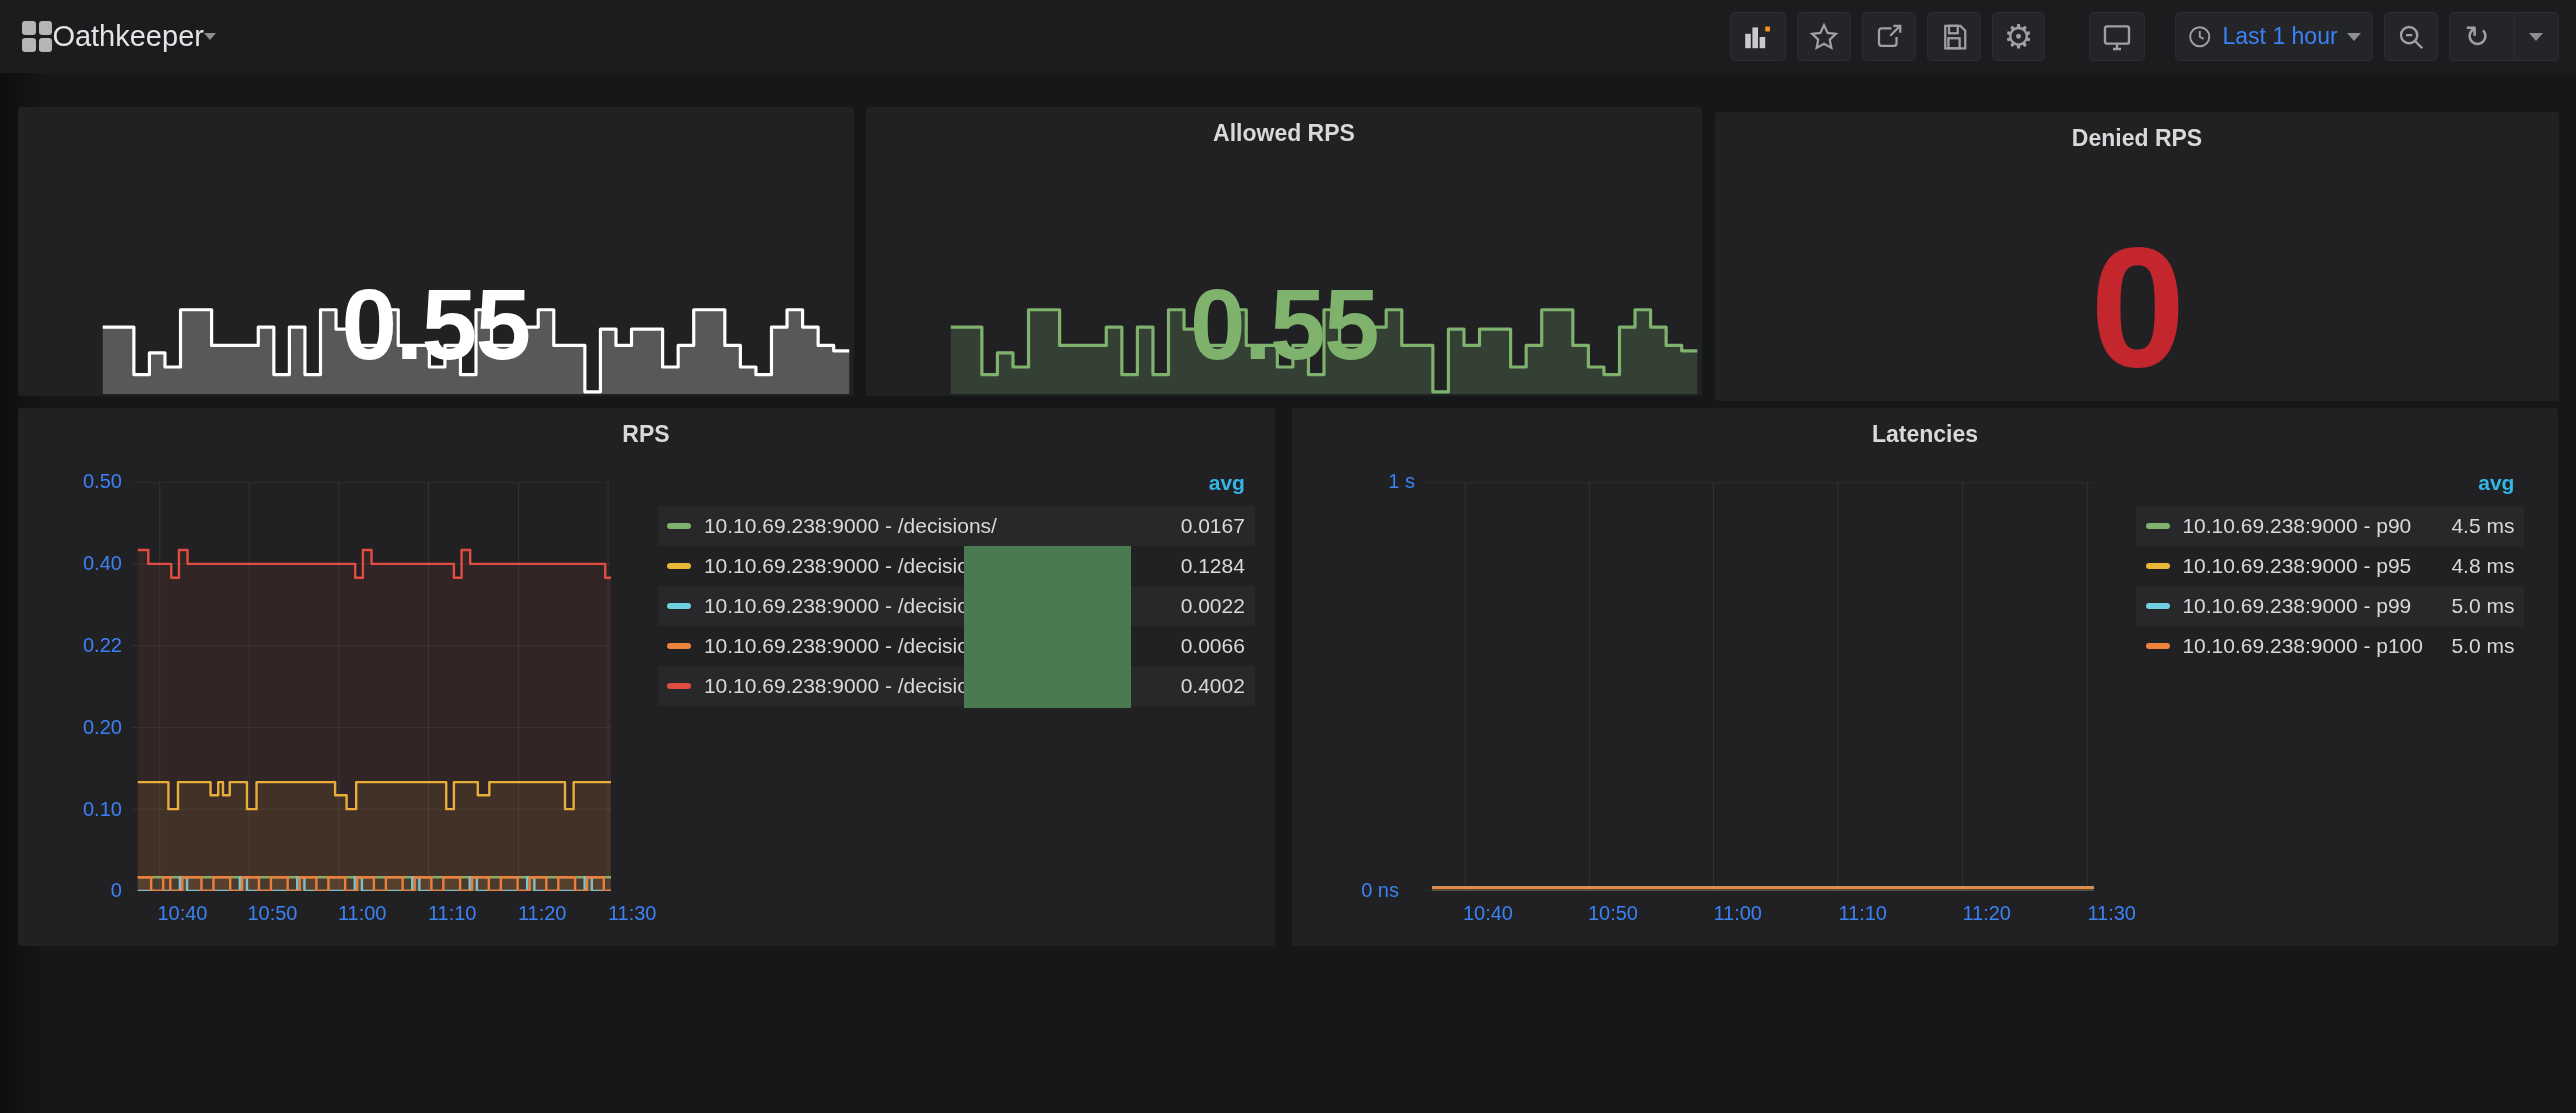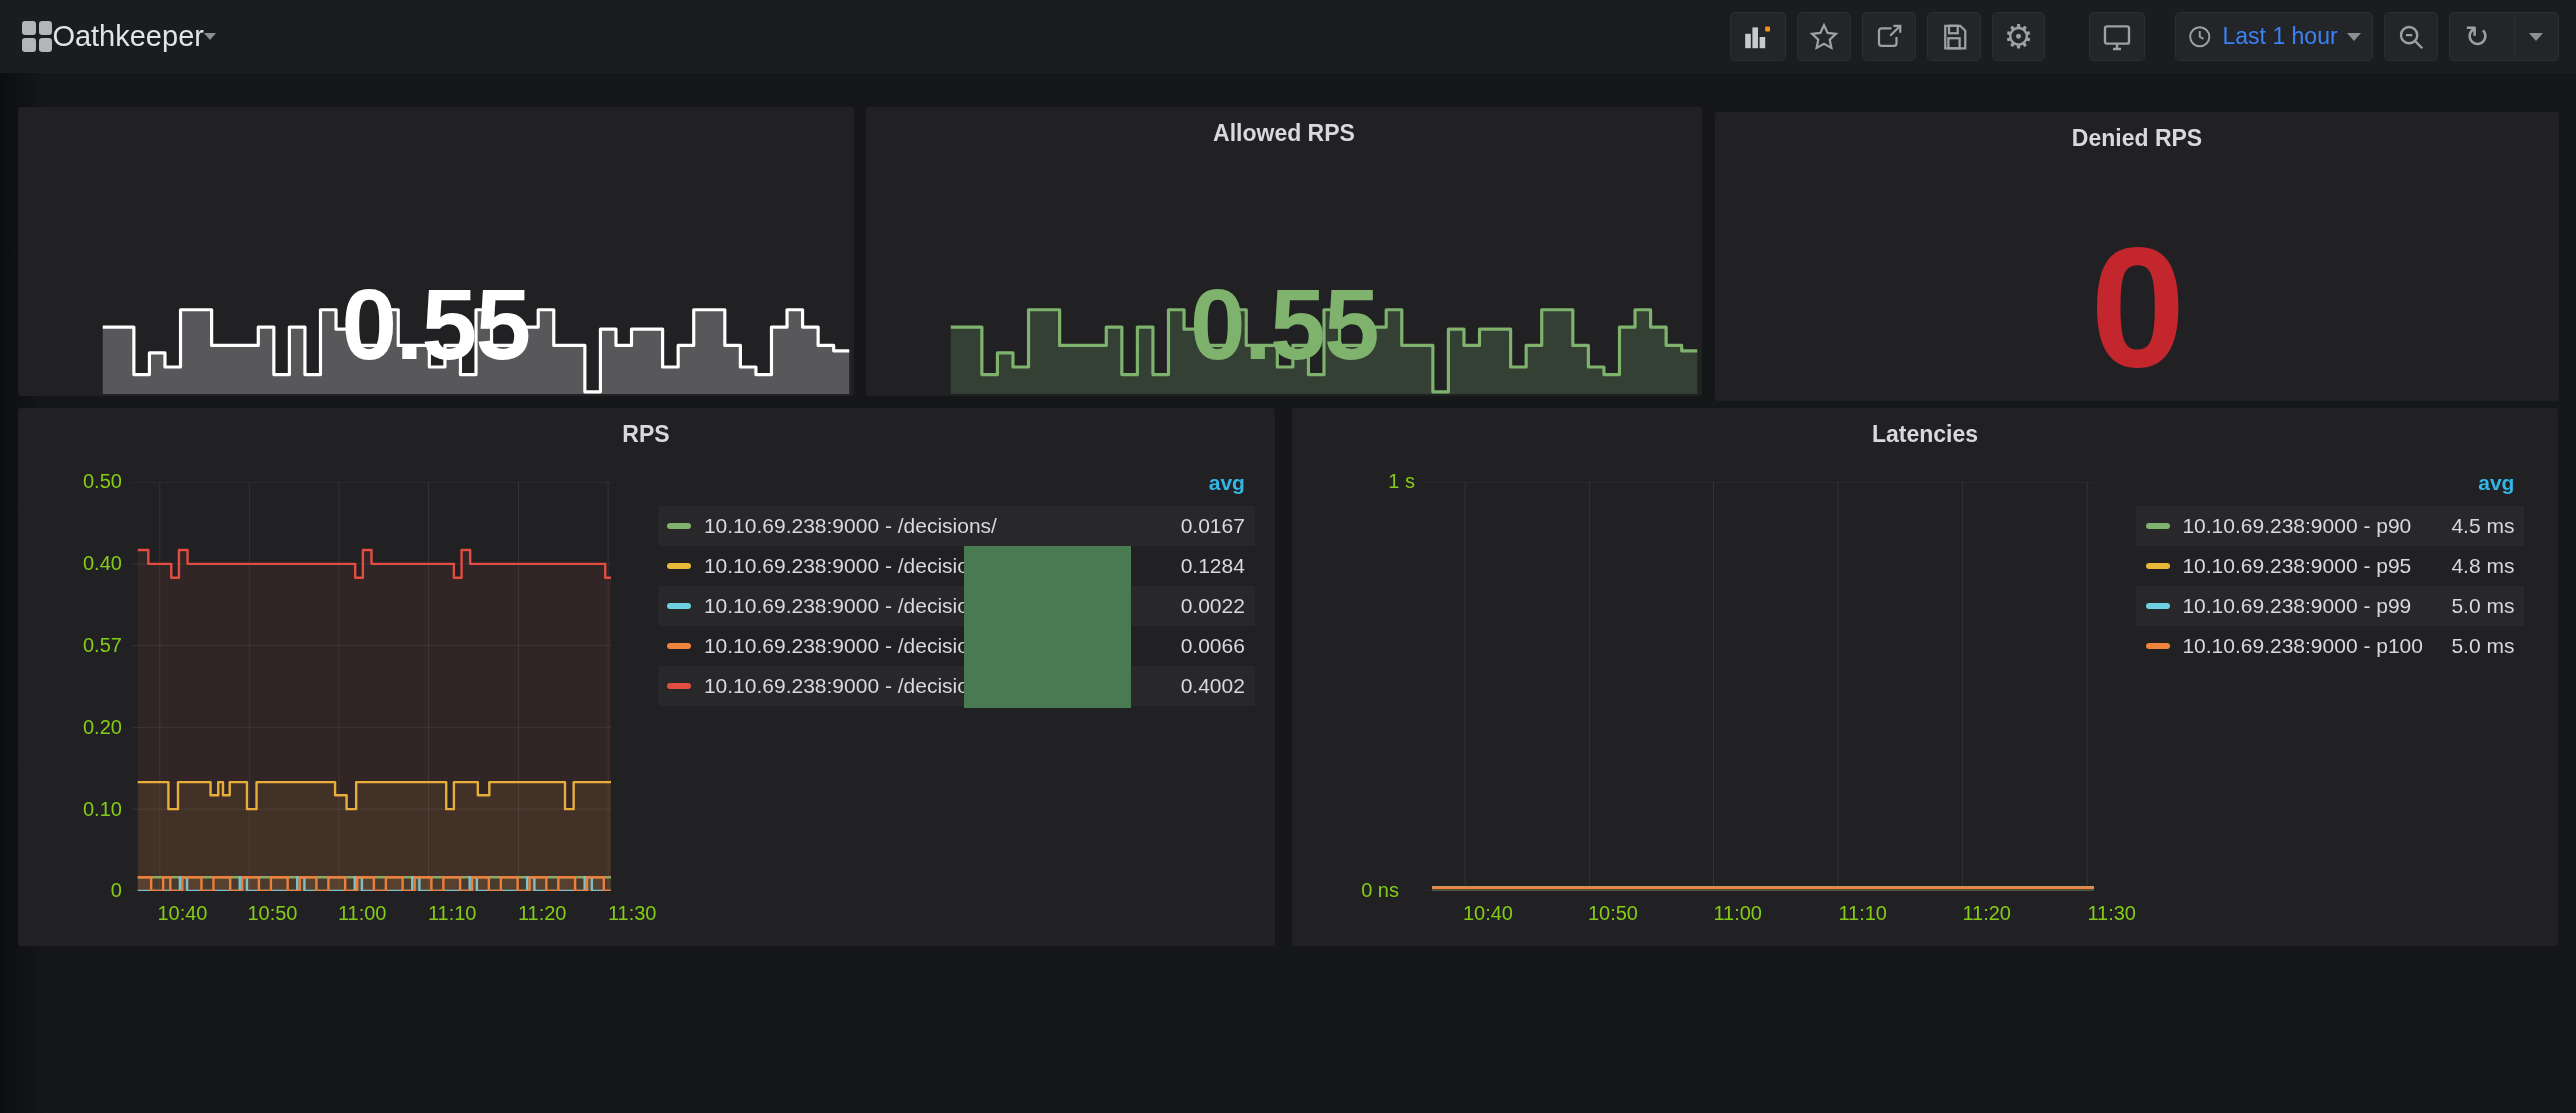--- a/index.html
+++ b/index.html
@@ -28,21 +28,21 @@
   .panel { position:absolute; background:#212124; border-radius:3.2px; }
   .panel-title { position:absolute; top:12.8px; left:0; right:0; text-align:center; font-size:23px; font-weight:700; color:#d8d9da; cursor:pointer; }
 
   
   .stat-value { position:absolute; left:0; right:0; top:160px; text-align:center; font-weight:700; font-size:100px; letter-spacing:-1.6px; }
   .stat-value.big0 { top:96px; font-size:171px; }
   .sparkline { position:absolute; bottom:1.6px; }
 
   
   .plot { position:absolute; cursor:crosshair; }
-  .axis-label { position:absolute; font-size:20px; color:#84cc16; white-space:nowrap; }
+  .axis-label { position:absolute; font-size:20px; color:#3b82f6; white-space:nowrap; }
   .y-label { text-align:right; }
   .x-label { text-align:right; }
 
   
   .legend { position:absolute; font-size:21px; }
   .legend-header { position:absolute; right:9.6px; top:-35px; color:#33b5e5; font-weight:700; }
   .legend-row { display:flex; align-items:center; height:40px; padding:0 9.6px; cursor:pointer; }
   .legend-row.stripe { background:rgba(255,255,255,0.035); }
   .legend-swatch { width:24px; height:6.4px; border-radius:3.2px; margin-right:12.8px; flex:0 0 auto; }
   .legend-label { color:#d8d9da; white-space:nowrap; overflow:hidden; }
@@ -177,21 +177,21 @@
         <path d="M7.212 513 L57.095 513 L57.095 513 L60.1 513 L60.1 495.8658 L66.11 495.8658 L66.11 495.8658 L69.11500000000001 495.8658 L69.11500000000001 513 L132.22 513 L132.22 513 L135.225 513 L135.225 495.8658 L141.23499999999999 495.8658 L141.23499999999999 495.8658 L144.23999999999998 495.8658 L144.23999999999998 513 L204.34 513 L204.34 513 L207.34499999999997 513 L207.34499999999997 495.8658 L213.355 495.8658 L213.355 495.8658 L216.35999999999999 495.8658 L216.35999999999999 513 L276.46000000000004 513 L276.46000000000004 513 L279.46500000000003 513 L279.46500000000003 495.8658 L285.47499999999997 495.8658 L285.47499999999997 495.8658 L288.47999999999996 495.8658 L288.47999999999996 513 L348.58 513 L348.58 513 L351.585 513 L351.585 495.8658 L357.59499999999997 495.8658 L357.59499999999997 495.8658 L360.59999999999997 495.8658 L360.59999999999997 513 L420.7 513 L420.7 513 L423.705 513 L423.705 495.8658 L429.715 495.8658 L429.715 495.8658 L432.71999999999997 495.8658 L432.71999999999997 513 L492.82 513 L492.82 513 L495.825 513 L495.825 495.8658 L501.835 495.8658 L501.835 495.8658 L504.84 495.8658 L504.84 513 L564.9399999999999 513 L564.9399999999999 513 L567.9449999999999 513 L567.9449999999999 495.8658 L573.9549999999999 495.8658 L573.9549999999999 495.8658 L576.9599999999999 495.8658 L576.9599999999999 513 L601 513 L601 513 L601 513 L7.212 513Z" fill="#6ED0E0" fill-opacity="0.09" stroke="none"></path>
         <path d="M7.212 513 L57.095 513 L57.095 513 L60.1 513 L60.1 495.8658 L66.11 495.8658 L66.11 495.8658 L69.11500000000001 495.8658 L69.11500000000001 513 L132.22 513 L132.22 513 L135.225 513 L135.225 495.8658 L141.23499999999999 495.8658 L141.23499999999999 495.8658 L144.23999999999998 495.8658 L144.23999999999998 513 L204.34 513 L204.34 513 L207.34499999999997 513 L207.34499999999997 495.8658 L213.355 495.8658 L213.355 495.8658 L216.35999999999999 495.8658 L216.35999999999999 513 L276.46000000000004 513 L276.46000000000004 513 L279.46500000000003 513 L279.46500000000003 495.8658 L285.47499999999997 495.8658 L285.47499999999997 495.8658 L288.47999999999996 495.8658 L288.47999999999996 513 L348.58 513 L348.58 513 L351.585 513 L351.585 495.8658 L357.59499999999997 495.8658 L357.59499999999997 495.8658 L360.59999999999997 495.8658 L360.59999999999997 513 L420.7 513 L420.7 513 L423.705 513 L423.705 495.8658 L429.715 495.8658 L429.715 495.8658 L432.71999999999997 495.8658 L432.71999999999997 513 L492.82 513 L492.82 513 L495.825 513 L495.825 495.8658 L501.835 495.8658 L501.835 495.8658 L504.84 495.8658 L504.84 513 L564.9399999999999 513 L564.9399999999999 513 L567.9449999999999 513 L567.9449999999999 495.8658 L573.9549999999999 495.8658 L573.9549999999999 495.8658 L576.9599999999999 495.8658 L576.9599999999999 513 L601 513 L601 513" fill="none" stroke="#6ED0E0" stroke-width="3" stroke-linejoin="round"></path>
         <path d="M7.212 495.8658 L21.035000000000004 495.8658 L21.035000000000004 495.8658 L24.04 495.8658 L24.04 513 L36.059999999999995 513 L36.059999999999995 513 L39.065000000000005 513 L39.065000000000005 495.8658 L45.074999999999996 495.8658 L45.074999999999996 495.8658 L48.08 495.8658 L48.08 513 L60.1 513 L60.1 513 L63.105 513 L63.105 495.8658 L84.14000000000001 495.8658 L84.14000000000001 495.8658 L87.145 495.8658 L87.145 513 L99.165 513 L99.165 513 L102.17 513 L102.17 495.8658 L120.2 495.8658 L120.2 495.8658 L123.205 495.8658 L123.205 513 L135.225 513 L135.225 513 L138.23000000000002 513 L138.23000000000002 495.8658 L156.26000000000002 495.8658 L156.26000000000002 495.8658 L159.26500000000001 495.8658 L159.26500000000001 513 L171.285 513 L171.285 513 L174.29 513 L174.29 495.8658 L192.32 495.8658 L192.32 495.8658 L195.32500000000002 495.8658 L195.32500000000002 513 L207.34499999999997 513 L207.34499999999997 513 L210.35 513 L210.35 495.8658 L228.38 495.8658 L228.38 495.8658 L231.38500000000002 495.8658 L231.38500000000002 513 L243.40500000000003 513 L243.40500000000003 513 L246.41 513 L246.41 495.8658 L264.44 495.8658 L264.44 495.8658 L267.445 495.8658 L267.445 513 L279.46500000000003 513 L279.46500000000003 513 L282.46999999999997 513 L282.46999999999997 495.8658 L300.5 495.8658 L300.5 495.8658 L303.505 495.8658 L303.505 513 L315.52500000000003 513 L315.52500000000003 513 L318.53000000000003 513 L318.53000000000003 495.8658 L336.56000000000006 495.8658 L336.56000000000006 495.8658 L339.56499999999994 495.8658 L339.56499999999994 513 L351.585 513 L351.585 513 L354.59 513 L354.59 495.8658 L372.62 495.8658 L372.62 495.8658 L375.625 495.8658 L375.625 513 L387.64500000000004 513 L387.64500000000004 513 L390.65000000000003 513 L390.65000000000003 495.8658 L408.68 495.8658 L408.68 495.8658 L411.68500000000006 495.8658 L411.68500000000006 513 L423.705 513 L423.705 513 L426.71 513 L426.71 495.8658 L444.74 495.8658 L444.74 495.8658 L447.745 495.8658 L447.745 513 L459.765 513 L459.765 513 L462.77000000000004 513 L462.77000000000004 495.8658 L480.8 495.8658 L480.8 495.8658 L483.805 495.8658 L483.805 513 L495.825 513 L495.825 513 L498.83 513 L498.83 495.8658 L516.86 495.8658 L516.86 495.8658 L519.865 495.8658 L519.865 513 L531.885 513 L531.885 513 L534.89 513 L534.89 495.8658 L552.9200000000001 495.8658 L552.9200000000001 495.8658 L555.9250000000001 495.8658 L555.9250000000001 513 L567.9449999999999 513 L567.9449999999999 513 L570.9499999999999 513 L570.9499999999999 495.8658 L588.98 495.8658 L588.98 495.8658 L591.985 495.8658 L591.985 513 L601 513 L601 513 L601 513 L7.212 513Z" fill="#EF843C" fill-opacity="0.09" stroke="none"></path>
         <path d="M7.212 495.8658 L21.035000000000004 495.8658 L21.035000000000004 495.8658 L24.04 495.8658 L24.04 513 L36.059999999999995 513 L36.059999999999995 513 L39.065000000000005 513 L39.065000000000005 495.8658 L45.074999999999996 495.8658 L45.074999999999996 495.8658 L48.08 495.8658 L48.08 513 L60.1 513 L60.1 513 L63.105 513 L63.105 495.8658 L84.14000000000001 495.8658 L84.14000000000001 495.8658 L87.145 495.8658 L87.145 513 L99.165 513 L99.165 513 L102.17 513 L102.17 495.8658 L120.2 495.8658 L120.2 495.8658 L123.205 495.8658 L123.205 513 L135.225 513 L135.225 513 L138.23000000000002 513 L138.23000000000002 495.8658 L156.26000000000002 495.8658 L156.26000000000002 495.8658 L159.26500000000001 495.8658 L159.26500000000001 513 L171.285 513 L171.285 513 L174.29 513 L174.29 495.8658 L192.32 495.8658 L192.32 495.8658 L195.32500000000002 495.8658 L195.32500000000002 513 L207.34499999999997 513 L207.34499999999997 513 L210.35 513 L210.35 495.8658 L228.38 495.8658 L228.38 495.8658 L231.38500000000002 495.8658 L231.38500000000002 513 L243.40500000000003 513 L243.40500000000003 513 L246.41 513 L246.41 495.8658 L264.44 495.8658 L264.44 495.8658 L267.445 495.8658 L267.445 513 L279.46500000000003 513 L279.46500000000003 513 L282.46999999999997 513 L282.46999999999997 495.8658 L300.5 495.8658 L300.5 495.8658 L303.505 495.8658 L303.505 513 L315.52500000000003 513 L315.52500000000003 513 L318.53000000000003 513 L318.53000000000003 495.8658 L336.56000000000006 495.8658 L336.56000000000006 495.8658 L339.56499999999994 495.8658 L339.56499999999994 513 L351.585 513 L351.585 513 L354.59 513 L354.59 495.8658 L372.62 495.8658 L372.62 495.8658 L375.625 495.8658 L375.625 513 L387.64500000000004 513 L387.64500000000004 513 L390.65000000000003 513 L390.65000000000003 495.8658 L408.68 495.8658 L408.68 495.8658 L411.68500000000006 495.8658 L411.68500000000006 513 L423.705 513 L423.705 513 L426.71 513 L426.71 495.8658 L444.74 495.8658 L444.74 495.8658 L447.745 495.8658 L447.745 513 L459.765 513 L459.765 513 L462.77000000000004 513 L462.77000000000004 495.8658 L480.8 495.8658 L480.8 495.8658 L483.805 495.8658 L483.805 513 L495.825 513 L495.825 513 L498.83 513 L498.83 495.8658 L516.86 495.8658 L516.86 495.8658 L519.865 495.8658 L519.865 513 L531.885 513 L531.885 513 L534.89 513 L534.89 495.8658 L552.9200000000001 495.8658 L552.9200000000001 495.8658 L555.9250000000001 495.8658 L555.9250000000001 513 L567.9449999999999 513 L567.9449999999999 513 L570.9499999999999 513 L570.9499999999999 495.8658 L588.98 495.8658 L588.98 495.8658 L591.985 495.8658 L591.985 513 L601 513 L601 513" fill="none" stroke="#EF843C" stroke-width="3" stroke-linejoin="round"></path>
         <path d="M7.212 85.15800000000002 L18.029999999999998 85.15800000000002 L18.029999999999998 85.15800000000002 L20.434 85.15800000000002 L20.434 102.59999999999997 L46.878 102.59999999999997 L46.878 102.59999999999997 L49.282000000000004 102.59999999999997 L49.282000000000004 120.04199999999997 L56.494 120.04199999999997 L56.494 120.04199999999997 L58.898 120.04199999999997 L58.898 85.15800000000002 L67.312 85.15800000000002 L67.312 85.15800000000002 L69.71600000000001 85.15800000000002 L69.71600000000001 102.59999999999997 L277.66200000000003 102.59999999999997 L277.66200000000003 102.59999999999997 L280.06600000000003 102.59999999999997 L280.06600000000003 120.04199999999997 L287.27799999999996 120.04199999999997 L287.27799999999996 120.04199999999997 L289.682 120.04199999999997 L289.682 85.15800000000002 L298.096 85.15800000000002 L298.096 85.15800000000002 L300.5 85.15800000000002 L300.5 102.59999999999997 L401.468 102.59999999999997 L401.468 102.59999999999997 L403.872 102.59999999999997 L403.872 120.04199999999997 L411.084 120.04199999999997 L411.084 120.04199999999997 L413.48799999999994 120.04199999999997 L413.48799999999994 85.15800000000002 L421.902 85.15800000000002 L421.902 85.15800000000002 L424.306 85.15800000000002 L424.306 102.59999999999997 L590.182 102.59999999999997 L590.182 102.59999999999997 L593.788 102.59999999999997 L593.788 120.04199999999997 L601 120.04199999999997 L601 120.04199999999997 L601 513 L7.212 513Z" fill="#E24D42" fill-opacity="0.09" stroke="none"></path>
         <path d="M7.212 85.15800000000002 L18.029999999999998 85.15800000000002 L18.029999999999998 85.15800000000002 L20.434 85.15800000000002 L20.434 102.59999999999997 L46.878 102.59999999999997 L46.878 102.59999999999997 L49.282000000000004 102.59999999999997 L49.282000000000004 120.04199999999997 L56.494 120.04199999999997 L56.494 120.04199999999997 L58.898 120.04199999999997 L58.898 85.15800000000002 L67.312 85.15800000000002 L67.312 85.15800000000002 L69.71600000000001 85.15800000000002 L69.71600000000001 102.59999999999997 L277.66200000000003 102.59999999999997 L277.66200000000003 102.59999999999997 L280.06600000000003 102.59999999999997 L280.06600000000003 120.04199999999997 L287.27799999999996 120.04199999999997 L287.27799999999996 120.04199999999997 L289.682 120.04199999999997 L289.682 85.15800000000002 L298.096 85.15800000000002 L298.096 85.15800000000002 L300.5 85.15800000000002 L300.5 102.59999999999997 L401.468 102.59999999999997 L401.468 102.59999999999997 L403.872 102.59999999999997 L403.872 120.04199999999997 L411.084 120.04199999999997 L411.084 120.04199999999997 L413.48799999999994 120.04199999999997 L413.48799999999994 85.15800000000002 L421.902 85.15800000000002 L421.902 85.15800000000002 L424.306 85.15800000000002 L424.306 102.59999999999997 L590.182 102.59999999999997 L590.182 102.59999999999997 L593.788 102.59999999999997 L593.788 120.04199999999997 L601 120.04199999999997 L601 120.04199999999997" fill="none" stroke="#E24D42" stroke-width="3" stroke-linejoin="round"></path>
       </svg>
     <div id="axes-rps">
         <div class="axis-label y-label" style="left: 10.4px; top: 62px; width: 94px;">0.50</div>
         <div class="axis-label y-label" style="left: 10.4px; top: 144px; width: 94px;">0.40</div>
-        <div class="axis-label y-label" style="left: 10.4px; top: 226px; width: 94px;">0.57</div>
+        <div class="axis-label y-label" style="left: 10.4px; top: 226px; width: 94px;">0.22</div>
         <div class="axis-label y-label" style="left: 10.4px; top: 308px; width: 94px;">0.20</div>
         <div class="axis-label y-label" style="left: 10.4px; top: 390px; width: 94px;">0.10</div>
         <div class="axis-label y-label" style="left: 10.4px; top: 471px; width: 94px;">0</div>
         <div class="axis-label x-label" style="left: 94px; top: 494px; width: 96px;">10:40</div>
         <div class="axis-label x-label" style="left: 184px; top: 494px; width: 96px;">10:50</div>
         <div class="axis-label x-label" style="left: 273px; top: 494px; width: 96px;">11:00</div>
         <div class="axis-label x-label" style="left: 363px; top: 494px; width: 96px;">11:10</div>
         <div class="axis-label x-label" style="left: 453px; top: 494px; width: 96px;">11:20</div>
         <div class="axis-label x-label" style="left: 543px; top: 494px; width: 96px;">11:30</div>
       </div>

